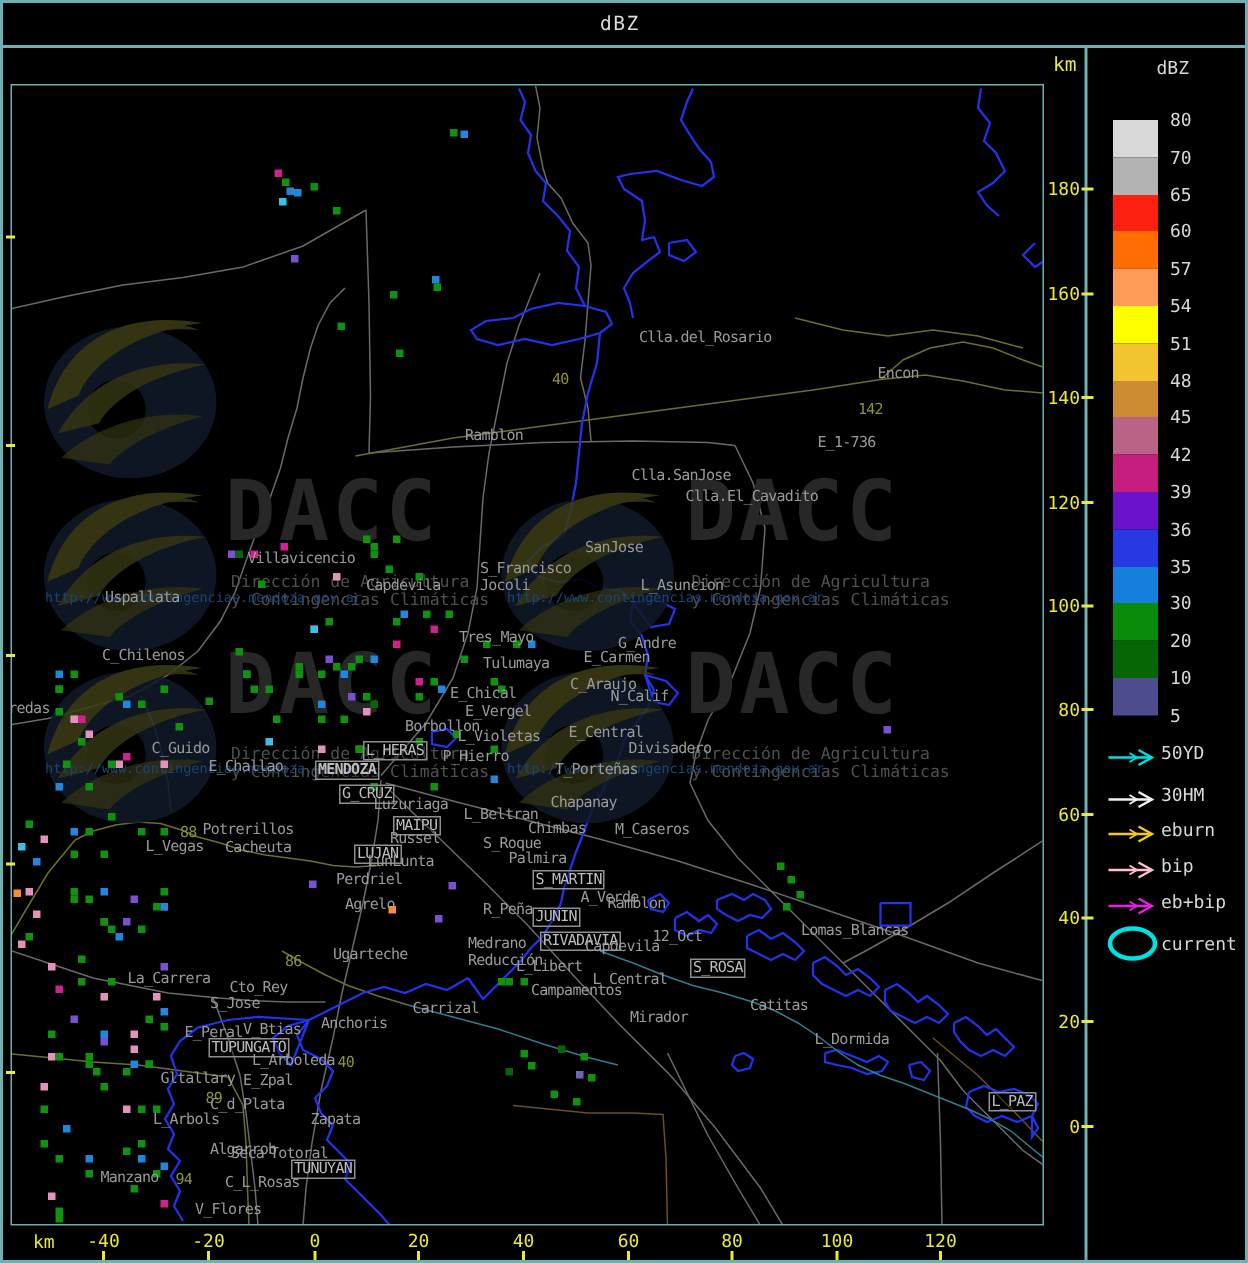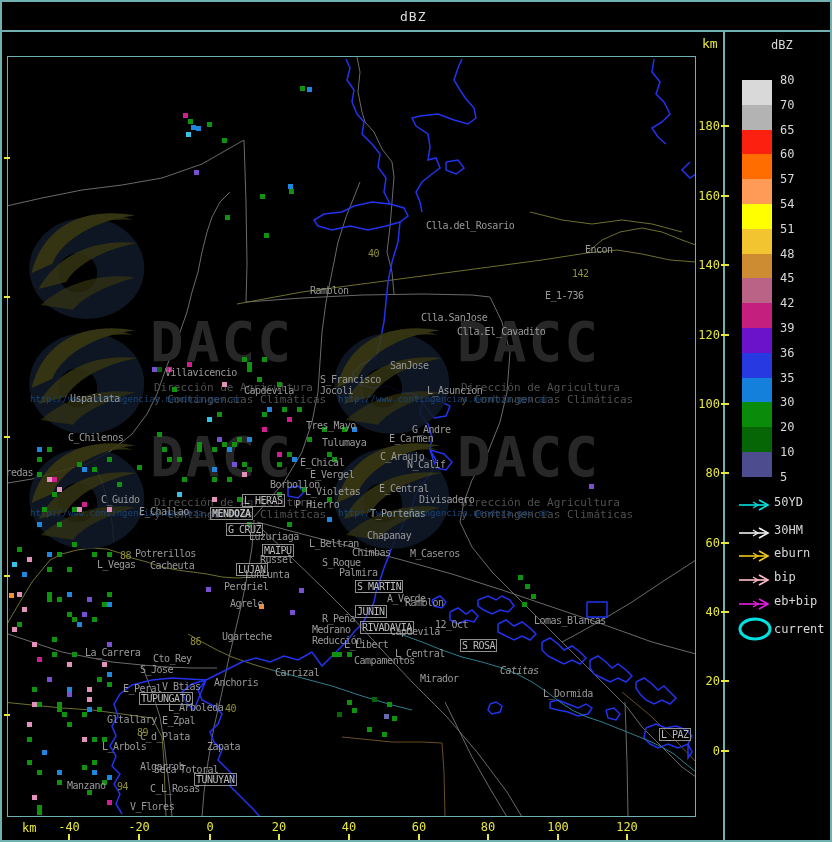--- a/index.html
+++ b/index.html
@@ -378,37 +378,37 @@
         <div class="mlab" style="left: 95px; top: 557px;">L_Vegas</div>
         <div class="mlab" style="left: 148px; top: 558px;">Cacheuta</div>
         <div class="mlab dept" style="left: 234px; top: 561px;">LUJAN</div>
         <div class="mlab" style="left: 337px; top: 565px;">Palmira</div>
         <div class="mlab" style="left: 243px; top: 567px;">LunLunta</div>
         <div class="mlab dept" style="left: 353px; top: 578px;">S_MARTIN</div>
         <div class="mlab" style="left: 222px; top: 579px;">Perdriel</div>
         <div class="mlab" style="left: 385px; top: 591px;">A_Verde</div>
         <div class="mlab" style="left: 403px; top: 595px;">Ramblon</div>
         <div class="mlab" style="left: 228px; top: 596px;">Agrelo</div>
-        <div class="mlab" style="left: 320px; top: 599px; margin-top: 12px;">R_Peña</div>
+        <div class="mlab" style="left: 320px; top: 599px;">R_Peña</div>
         <div class="mlab dept" style="left: 353px; top: 603px;">JUNIN</div>
         <div class="mlab" style="left: 532px; top: 613px;">Lomas_Blancas</div>
         <div class="mlab" style="left: 433px; top: 617px;">12_Oct</div>
         <div class="mlab dept" style="left: 358px; top: 619px;">RIVADAVIA</div>
         <div class="mlab" style="left: 310px; top: 622px;">Medrano</div>
         <div class="mlab" style="left: 388px; top: 624px;">Capdevila</div>
         <div class="mlab" style="left: 220px; top: 629px;">Ugarteche</div>
         <div class="mlab" style="left: 310px; top: 633px;">Reducción</div>
         <div class="mlab dept" style="left: 458px; top: 637px;">S_ROSA</div>
         <div class="mlab" style="left: 342px; top: 637px;">L_Libert</div>
         <div class="mlab" style="left: 83px; top: 645px;">La_Carrera</div>
         <div class="mlab" style="left: 393px; top: 646px;">L_Central</div>
         <div class="mlab" style="left: 151px; top: 651px;">Cto_Rey</div>
         <div class="mlab" style="left: 352px; top: 653px;">Campamentos</div>
         <div class="mlab" style="left: 138px; top: 662px;">S_Jose</div>
-        <div class="mlab" style="left: 498px; top: 663px; font-style: italic;">Catitas</div>
+        <div class="mlab" style="left: 498px; top: 663px;">Catitas</div>
         <div class="mlab" style="left: 273px; top: 665px;">Carrizal</div>
         <div class="mlab" style="left: 418px; top: 671px;">Mirador</div>
         <div class="mlab" style="left: 212px; top: 675px;">Anchoris</div>
         <div class="mlab" style="left: 121px; top: 681px; text-align: center;">E_Peral</div>
         <div class="mlab" style="left: 160px; top: 679px;">V_Btias</div>
         <div class="mlab" style="left: 541px; top: 686px;">L_Dormida</div>
         <div class="mlab dept" style="left: 137px; top: 690px;">TUPUNGATO</div>
         <div class="mlab" style="left: 166px; top: 700px;">L_Arboleda</div>
         <div class="mlab" style="left: 105px; top: 712px;">Gltallary</div>
         <div class="mlab" style="left: 160px; top: 713px;">E_Zpal</div>

